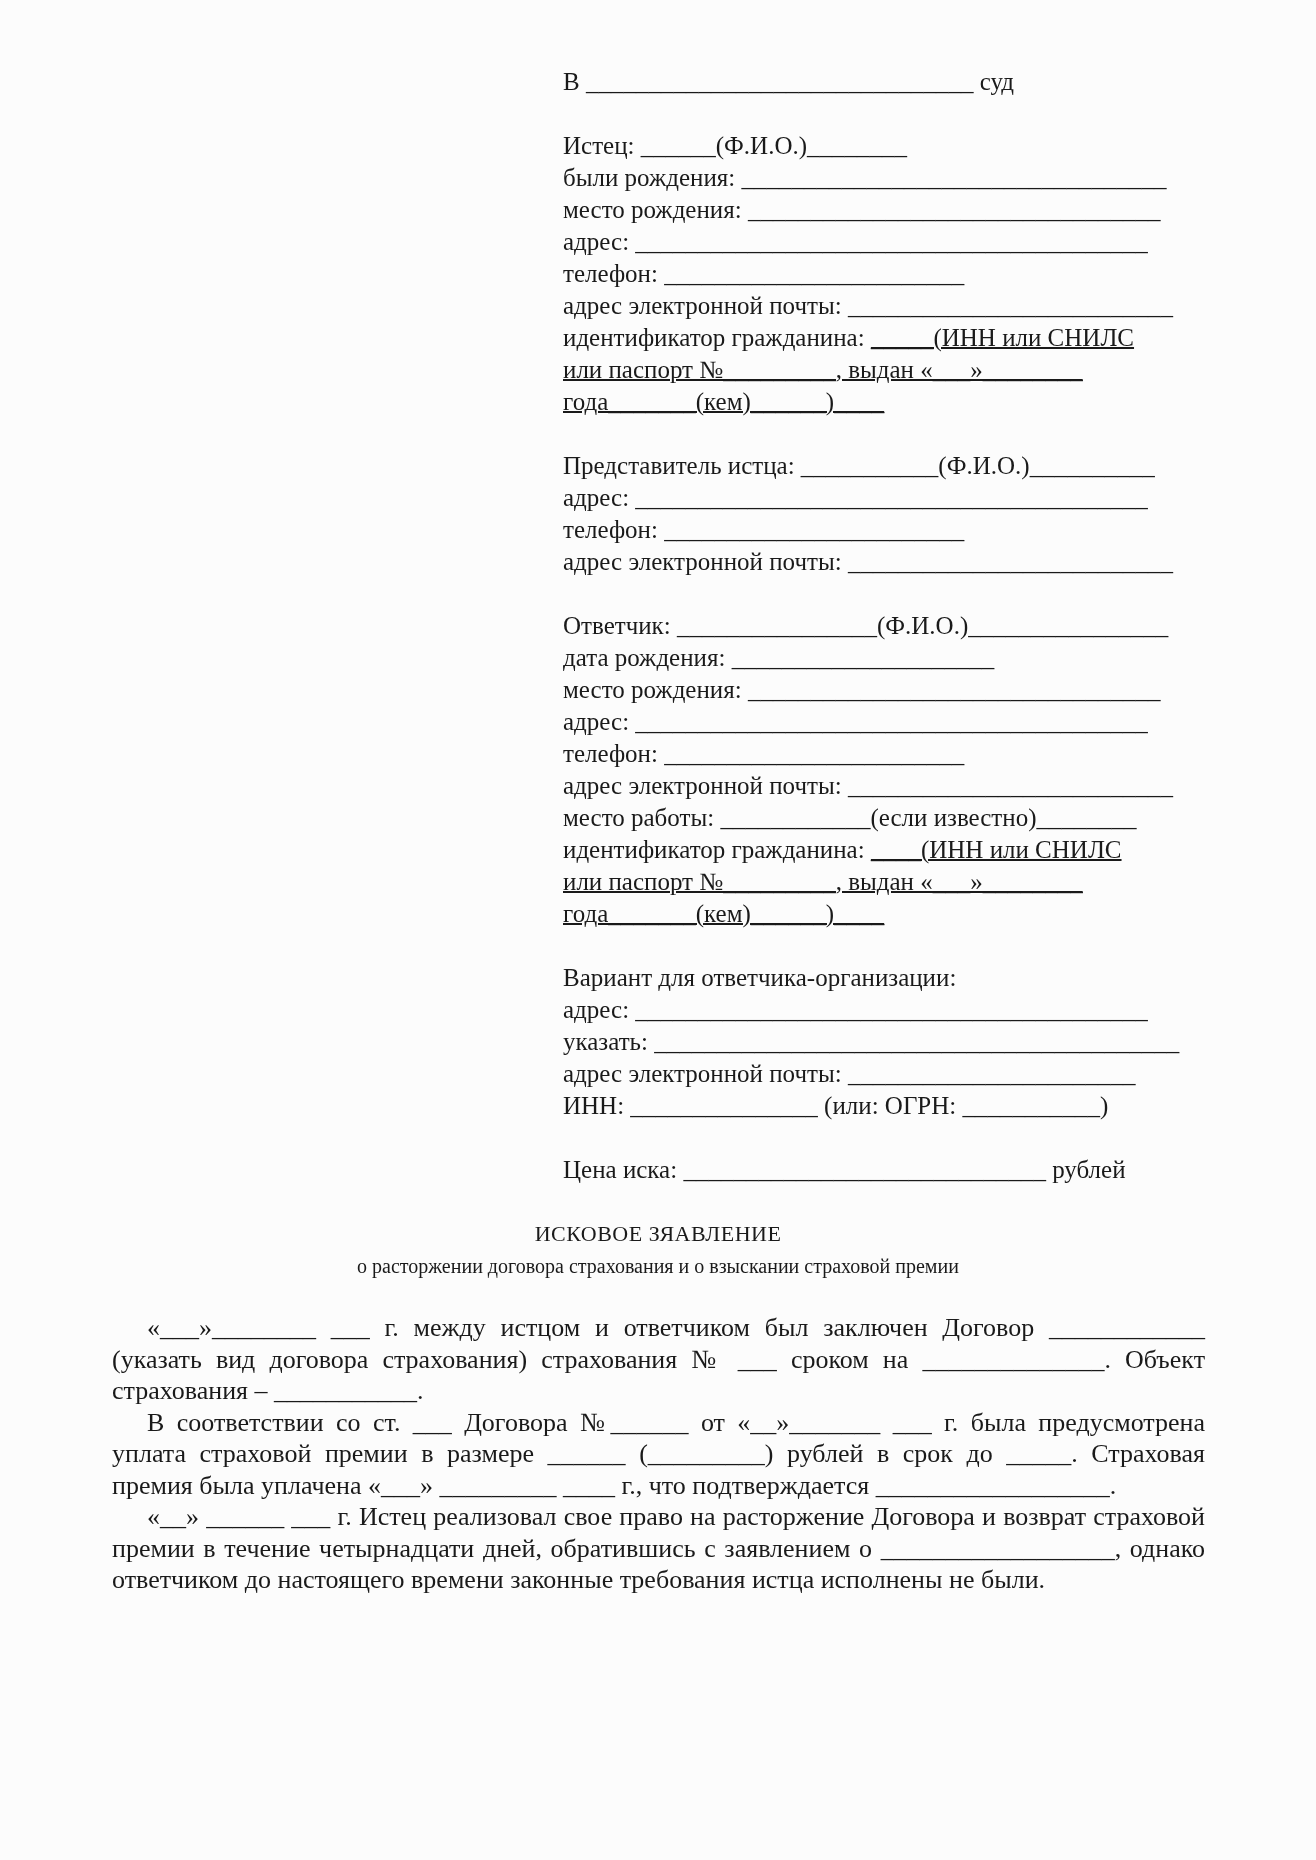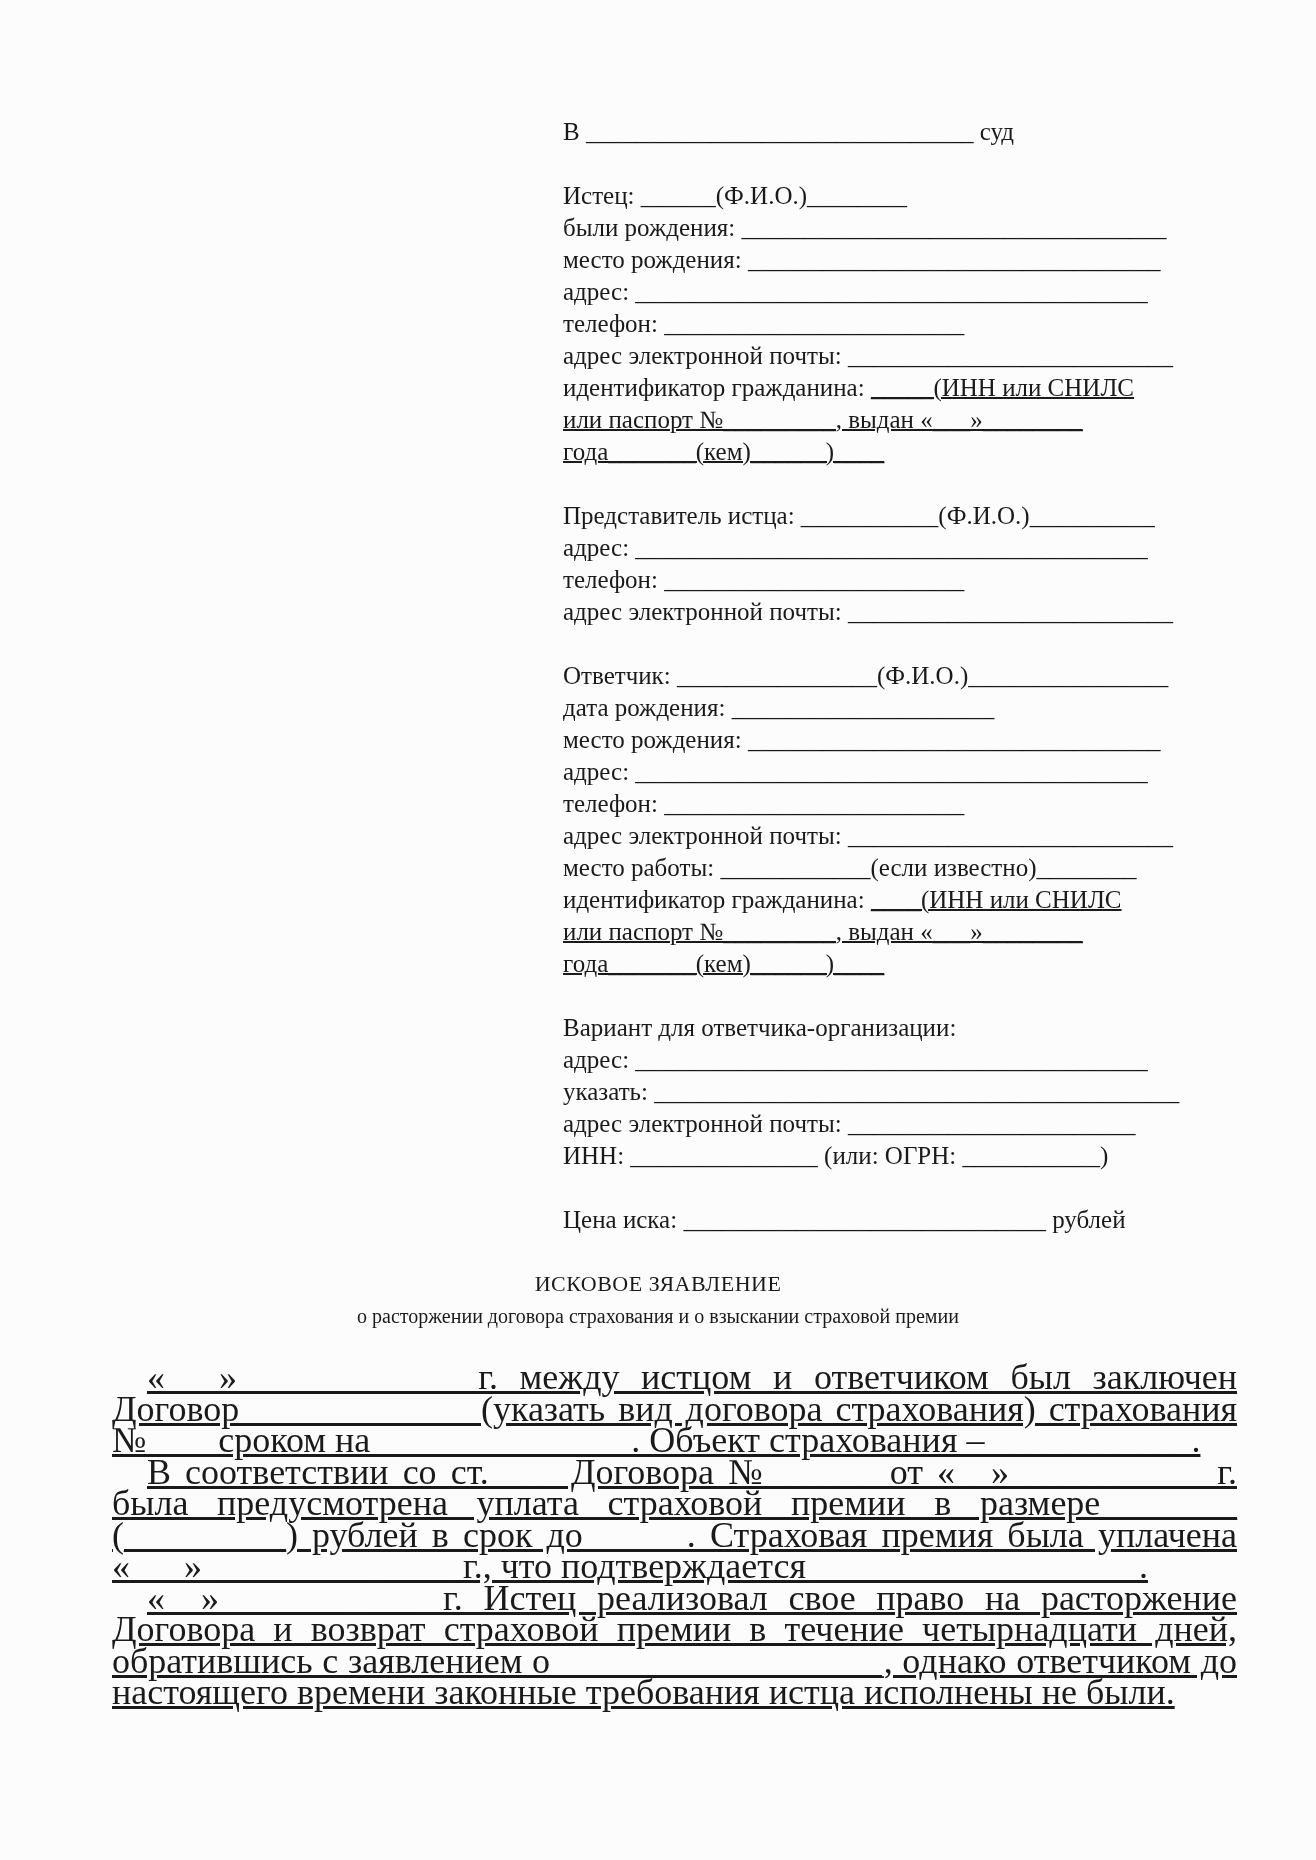--- a/index.html
+++ b/index.html
@@ -9,21 +9,21 @@
   }
   .doc {
     position: relative;
     width: 1316px;
     height: 1860px;
     background: #fcfcfc;
     color: #1a1a1a;
     font-family: "Liberation Serif", serif;
     overflow: hidden;
     box-sizing: border-box;
-    padding-top: 116px;
+    padding-top: 66px;
   }
   .details {
     margin-left: 563px;
     margin-right: 60px;
     font-size: 25px;
     line-height: 32px;
     white-space: nowrap;
   }
   .form-section { margin: 0 0 32px 0; }
   .form-line { height: 32px; }
@@ -39,24 +39,23 @@
     line-height: 32px;
     letter-spacing: 0.5px;
   }
   .subtitle {
     font-size: 20px;
     text-align: center;
     margin: 0 0 30px 0;
     line-height: 32px;
   }
   .body-text {
-    margin: 0 79px 0 112px;
-    font-size: 36px;
+    margin: 0 111px 0 112px;
+    font-size: 26px;
     line-height: 31.5px;
-    text-decoration: underline;
   }
   .body-text p {
     margin: 0;
     text-align: justify;
     text-indent: 35px;
   }
 </style>
 </head>
 <body>
 

